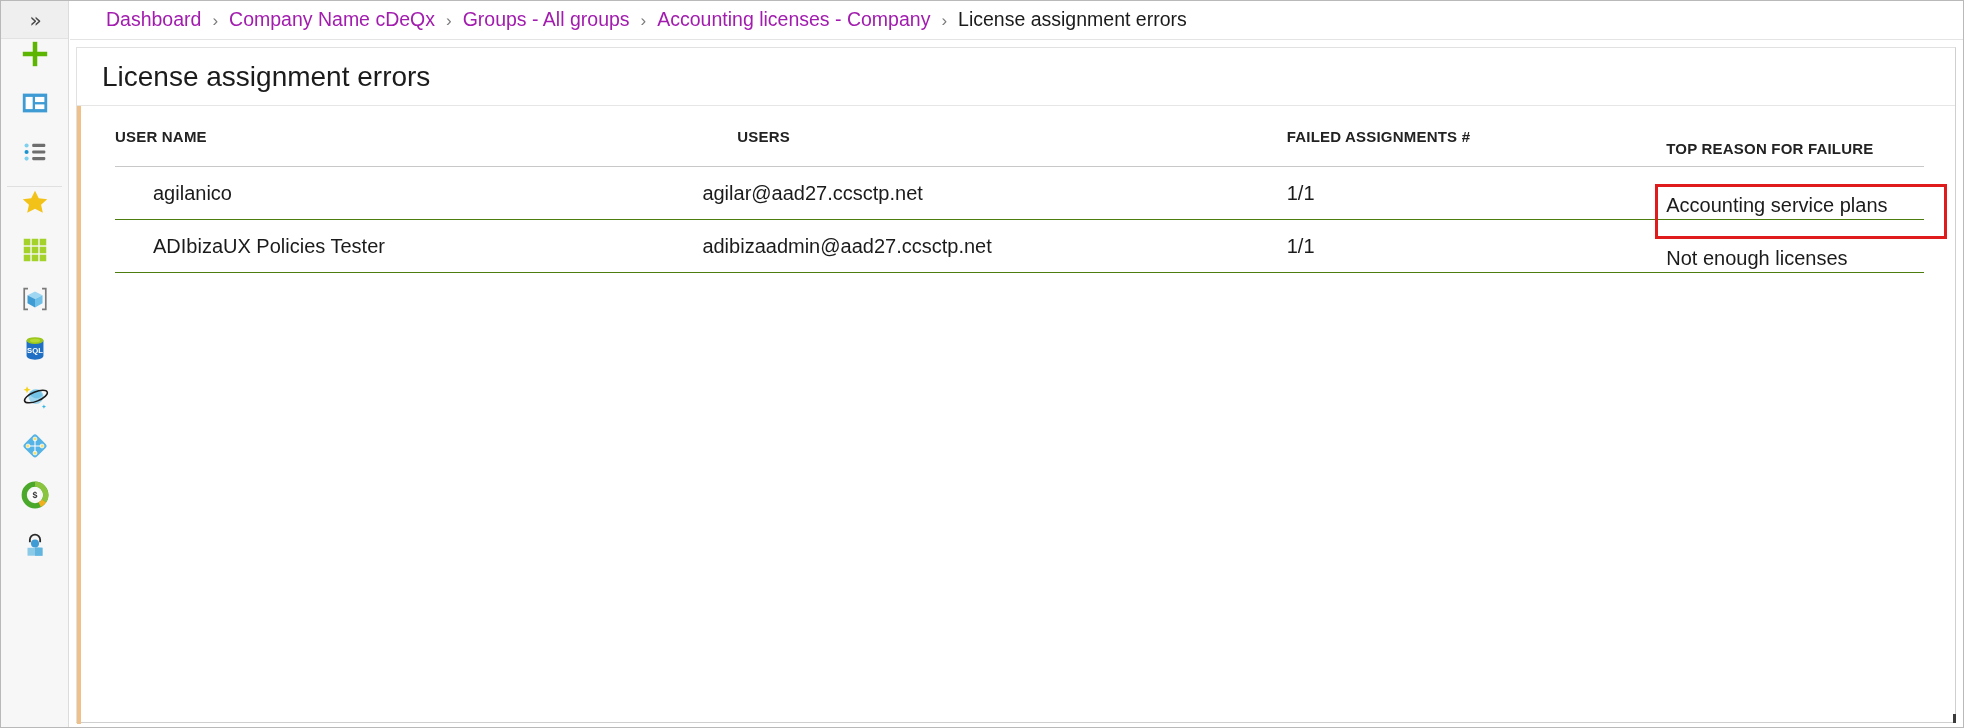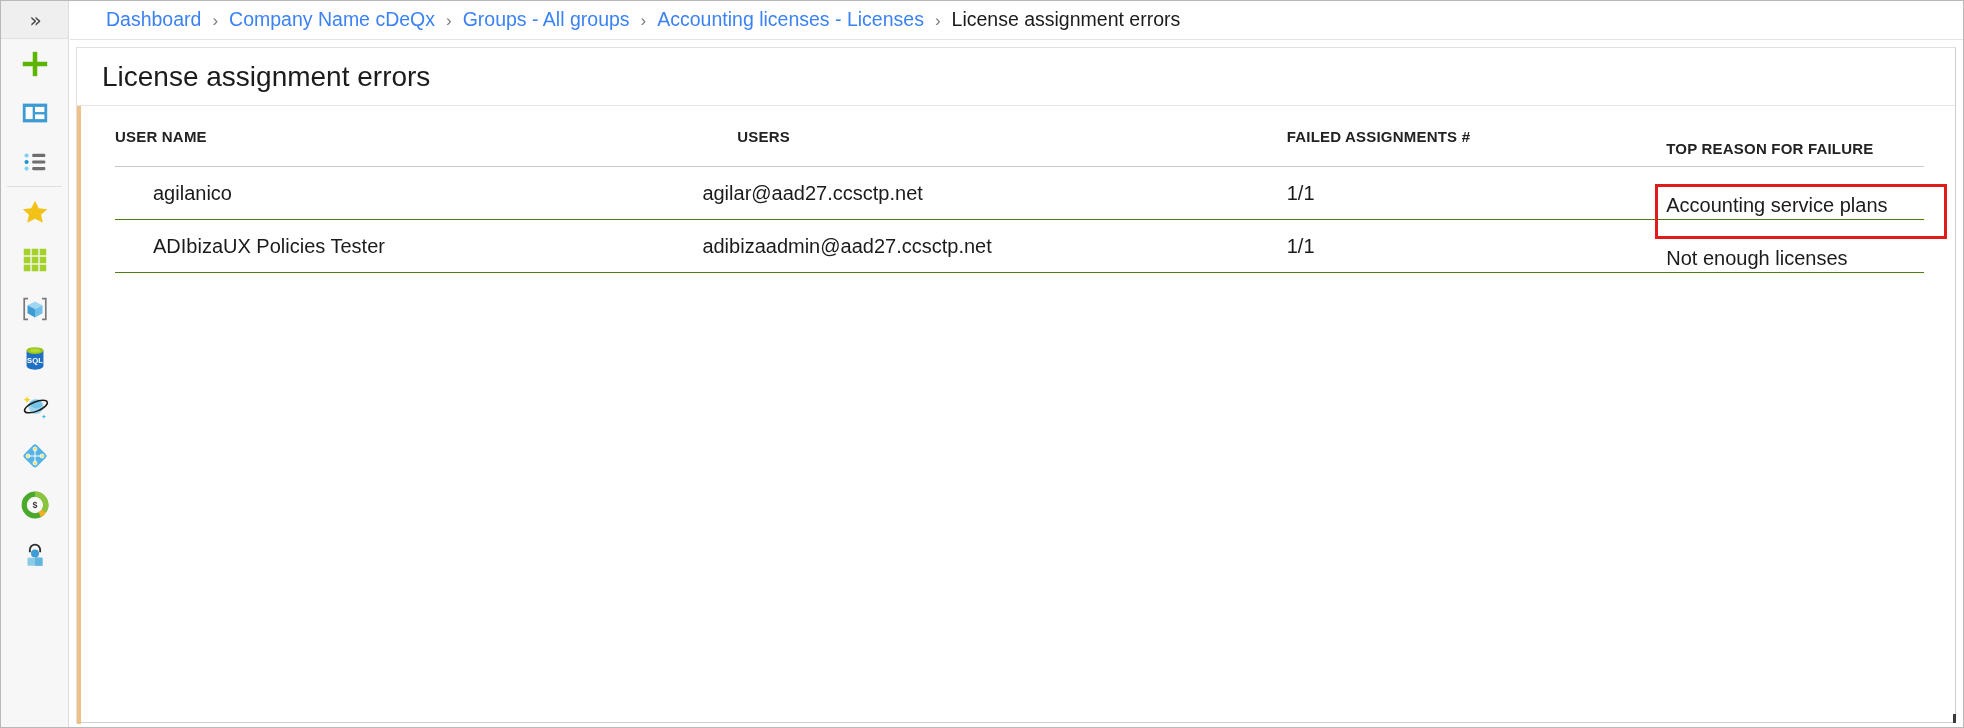--- a/index.html
+++ b/index.html
@@ -41,21 +41,21 @@
   .chev-expand {
     color: #4a4a4a;
     font-size: 20px;
     line-height: 1;
     letter-spacing: -2px;
     font-family: "DejaVu Sans", sans-serif;
   }
   .rail-item {
     height: 49px;
     display: flex;
-    align-items: center;
+    align-items: flex-start;
     justify-content: center;
     position: relative;
   }
   .rail-sep {
     position: absolute;
     left: 6px; right: 6px;
     top: 0;
     border-top: 1px solid #e0e0e0;
   }
   .ico { width: 30px; height: 30px; display: block; }
@@ -67,21 +67,21 @@
     width: 1894px;
     height: 39px;
     background: #ffffff;
     border-bottom: 1px solid #e4e4e4;
     display: flex;
     align-items: center;
     padding-left: 36px;
     white-space: nowrap;
   }
   .crumb {
-    color: #3b82f6;
+    color: #a21caf;
     font-size: 19.5px;
     line-height: 1;
     cursor: pointer;
   }
   .crumb.current {
     color: #1b1b1b;
     cursor: default;
   }
   .crumb-sep {
     color: #7b7b7b;
@@ -300,21 +300,21 @@
     </div>
   </div>
 
   <div id="breadcrumb-bar">
     <span class="crumb">Dashboard</span>
     <span class="crumb-sep">›</span>
     <span class="crumb">Company Name cDeQx</span>
     <span class="crumb-sep">›</span>
     <span class="crumb">Groups - All groups</span>
     <span class="crumb-sep">›</span>
-    <span class="crumb">Accounting licenses - Licenses</span>
+    <span class="crumb">Accounting licenses - Company</span>
     <span class="crumb-sep">›</span>
     <span class="crumb current">License assignment errors</span>
   </div>
 
   <div id="blade">
 
     <div id="blade-accent"></div>
 
     <div id="blade-title-row">
       <h1 id="blade-title">License assignment errors</h1>

